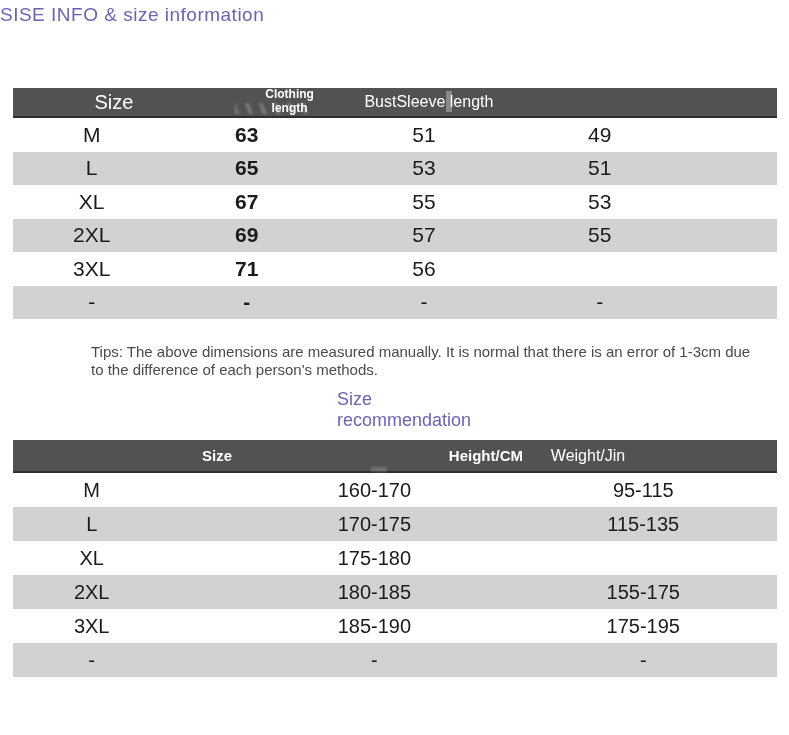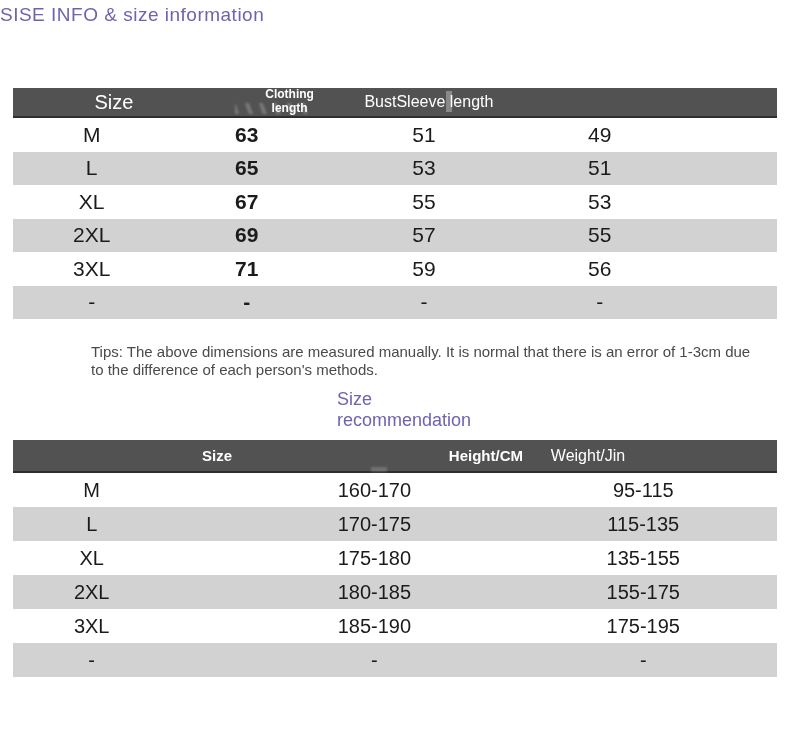--- a/index.html
+++ b/index.html
@@ -150,21 +150,20 @@
       </div>
       <div class="row">
         <div class="cell">2XL</div>
         <div class="cell">69</div>
         <div class="cell">57</div>
         <div class="cell">55</div>
       </div>
       <div class="row">
         <div class="cell">3XL</div>
         <div class="cell">71</div>
-        <div class="cell">59</div>
         <div class="cell">56</div>
       </div>
       <div class="row">
         <div class="cell">-</div>
         <div class="cell">-</div>
         <div class="cell">-</div>
         <div class="cell">-</div>
       </div>
     </div>
 </div>
@@ -187,21 +186,20 @@
         <div class="cell">95-115</div>
       </div>
       <div class="row">
         <div class="cell">L</div>
         <div class="cell">170-175</div>
         <div class="cell">115-135</div>
       </div>
       <div class="row">
         <div class="cell">XL</div>
         <div class="cell">175-180</div>
-        <div class="cell">135-155</div>
       </div>
       <div class="row">
         <div class="cell">2XL</div>
         <div class="cell">180-185</div>
         <div class="cell">155-175</div>
       </div>
       <div class="row">
         <div class="cell">3XL</div>
         <div class="cell">185-190</div>
         <div class="cell">175-195</div>

